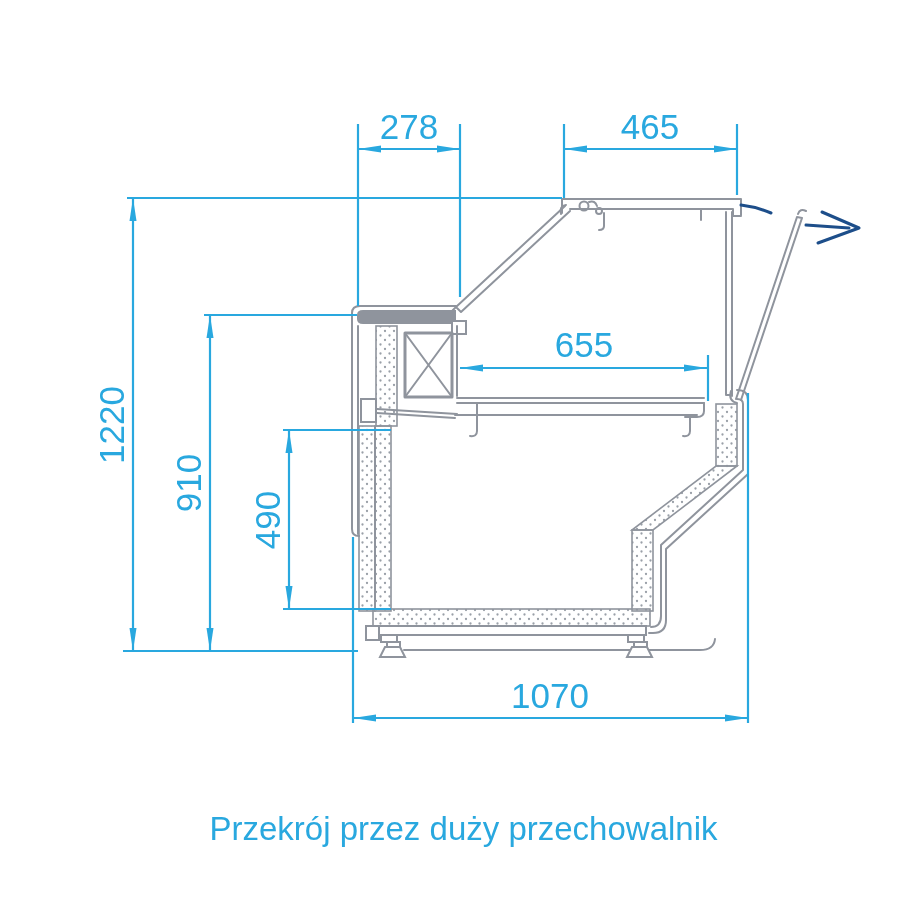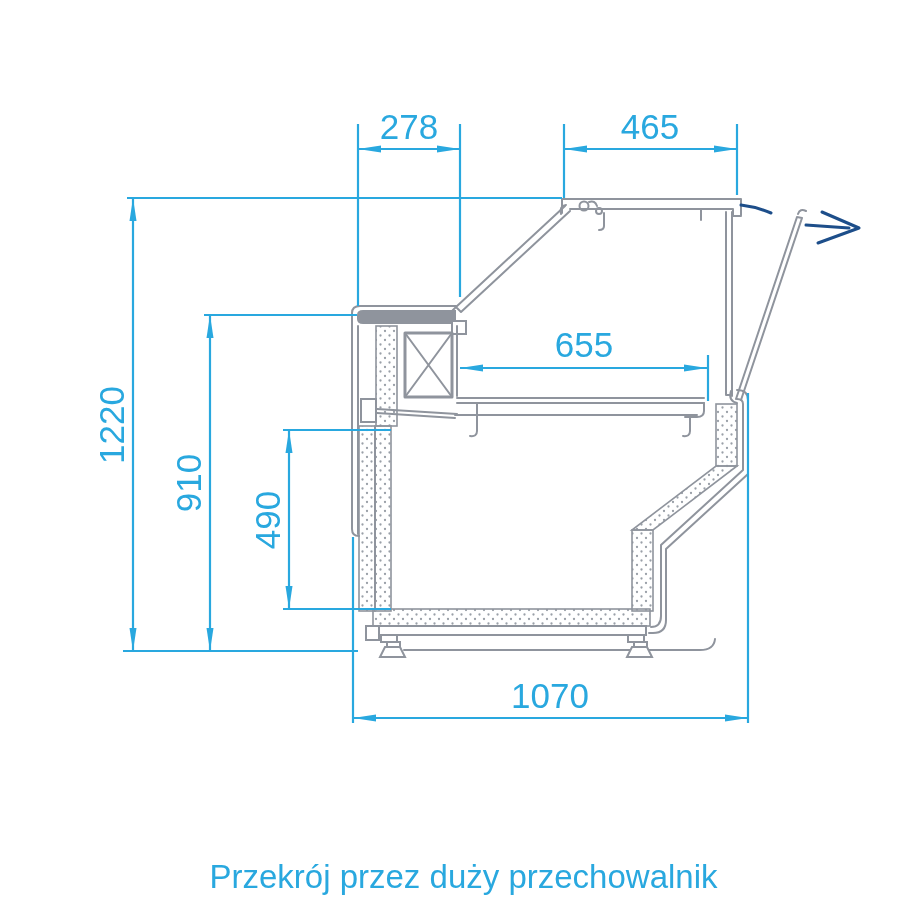--- a/index.html
+++ b/index.html
@@ -8,21 +8,21 @@
   svg{display:block;}
   .gray{stroke:#8f949d;fill:none;stroke-width:2;stroke-linecap:round;stroke-linejoin:round;}
   .gray-thick{stroke:#8f949d;fill:none;stroke-width:3;stroke-linejoin:round;}
   .gray-fill{fill:#8f949d;stroke:none;}
   .hatch{fill:url(#dots);stroke:#8f949d;stroke-width:1.6;}
   .whitebox{fill:#ffffff;stroke:#8f949d;stroke-width:2;}
   .cyan{stroke:#29a8df;fill:none;stroke-width:2.2;stroke-linecap:butt;}
   .dim{stroke:#29a8df;fill:none;stroke-width:2.2;}
   .navy{stroke:#1d4e8a;fill:none;stroke-width:3;stroke-linecap:round;}
   .dimtxt{font-family:"Liberation Sans",sans-serif;font-size:35px;fill:#29a8df;text-anchor:middle;}
-  #caption{position:absolute;left:0;top:858px;width:899px;text-align:center;
+  #caption{position:absolute;left:0;top:810px;width:899px;text-align:center;
            font-size:33px;color:#29a8df;padding-left:28px;box-sizing:border-box;}
 </style>
 </head>
 <body>
 
 <div id="stage">
 <svg width="899" height="899" viewBox="0 0 899 899">
   <defs>
     <pattern id="dots" width="9" height="9" patternUnits="userSpaceOnUse">
       <circle cx="2.5" cy="2.5" r="1.15" fill="#9aa0a8"></circle>

